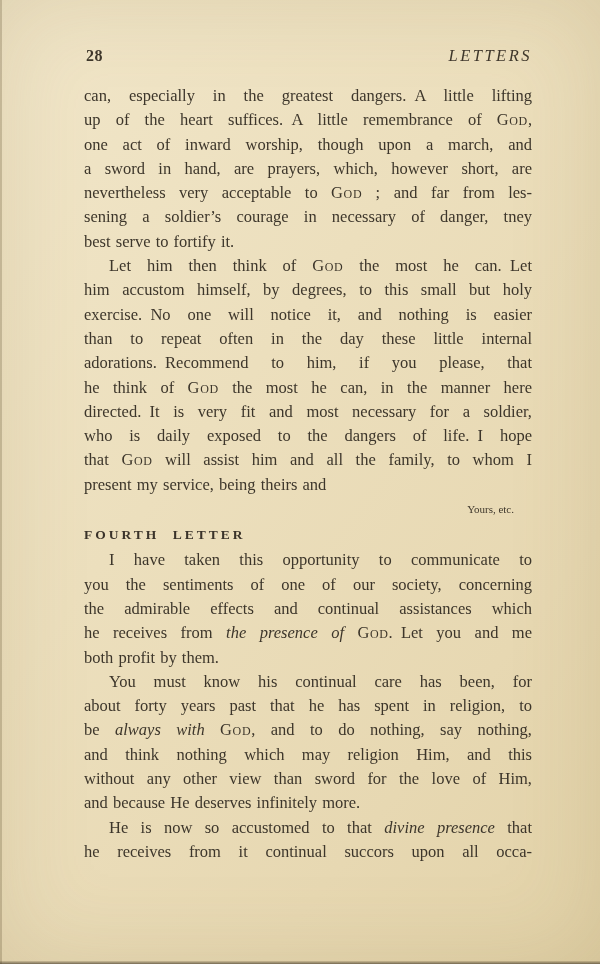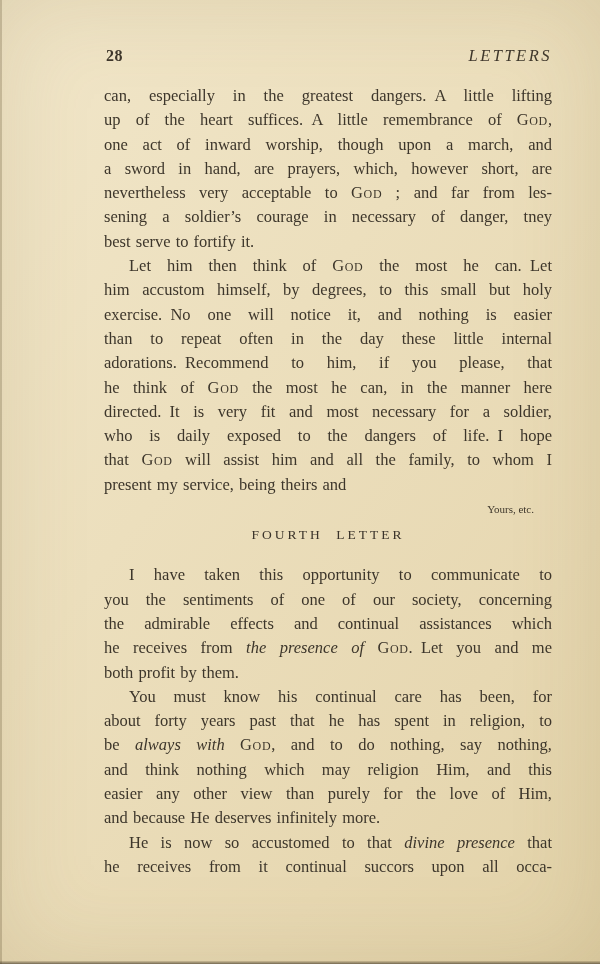--- a/index.html
+++ b/index.html
@@ -21,21 +21,21 @@
   }
   .edge-left {
     position: absolute; left: 0; top: 0; bottom: 0; width: 2px;
     background: rgba(90, 75, 45, 0.25);
   }
   .edge-bottom {
     position: absolute; left: 0; right: 0; bottom: 0; height: 3px;
     background: linear-gradient(to bottom, rgba(90,75,45,0.15), rgba(60,50,35,0.65));
   }
   .textblock {
-    position: absolute; left: 104px; top: 46px; width: 448px;
+    position: absolute; left: 84px; top: 46px; width: 448px;
   }
   .pageheader { position: relative; height: 22px; margin-bottom: 16px; }
   .pagenum {
     position: absolute; left: 2px; top: 1px;
     font-size: 16px; letter-spacing: 0.5px; font-weight: 600;
   }
   .runtitle {
     text-align: right; font-style: italic;
     font-size: 16.5px; letter-spacing: 2.5px; font-weight: 500;
   }
@@ -47,24 +47,24 @@
   }
   .line.noj { text-align: right; text-align-last: left; }
   .line.indent { text-indent: 25px; }
   .sc { font-variant: small-caps; letter-spacing: 0.6px; }
   .it { font-style: italic; }
   .signature {
     font-size: 11px; line-height: 24.3px;
     text-align: right; padding-right: 18px;
   }
   .heading {
-    font-size: 13.5px; font-weight: normal;
+    font-size: 13.5px; font-weight: bold;
     letter-spacing: 3px; word-spacing: 7px;
-    text-align: center; line-height: 24px;
-    margin: 2px 0 16px 0; color: #3a332a;
+    text-align: left; line-height: 24px;
+    margin: 2px 0 1px 0; color: #3a332a;
   }
 </style>
 </head>
 <body>
 
 <div class="page">
   <div class="textblock">
     <div class="pageheader">
       <span class="pagenum">28</span>
       <div class="runtitle">LETTERS</div>
@@ -98,21 +98,21 @@
           <div class="line">you the sentiments of one of our society, concerning</div>
           <div class="line">the admirable effects and continual assistances which</div>
           <div class="line">he receives from <span class="it">the presence of</span> <span class="sc">God</span>. Let you and me</div>
           <div class="line noj">both profit by them.</div>
         </div>
         <div class="para">
           <div class="line indent">You must know his continual care has been, for</div>
           <div class="line">about forty years past that he has spent in religion, to</div>
           <div class="line">be <span class="it">always with</span> <span class="sc">God</span>, and to do nothing, say nothing,</div>
           <div class="line">and think nothing which may religion Him, and this</div>
-          <div class="line">easier any other view than purely for the love of Him,</div>
+          <div class="line">without any other view than sword for the love of Him,</div>
           <div class="line noj">and because He deserves infinitely more.</div>
         </div>
         <div class="para">
           <div class="line indent">He is now so accustomed to that <span class="it">divine presence</span> that</div>
           <div class="line">he receives from it continual succors upon all occa-</div>
         </div>
       </div>
   </div>
   <div class="vignette"></div>
   <div class="edge-left"></div>

